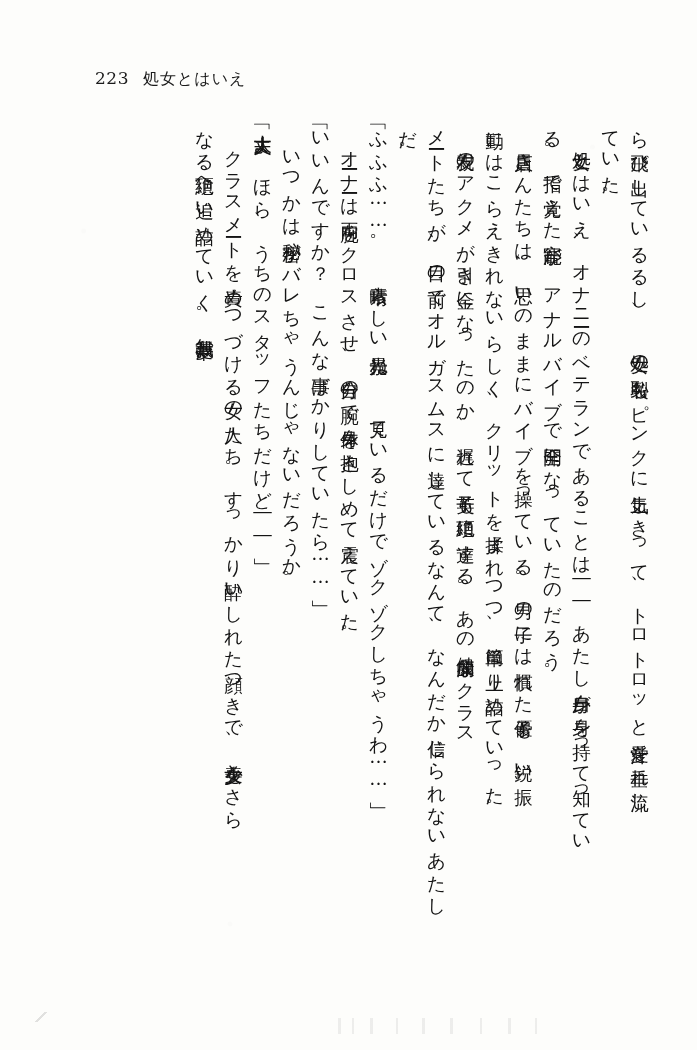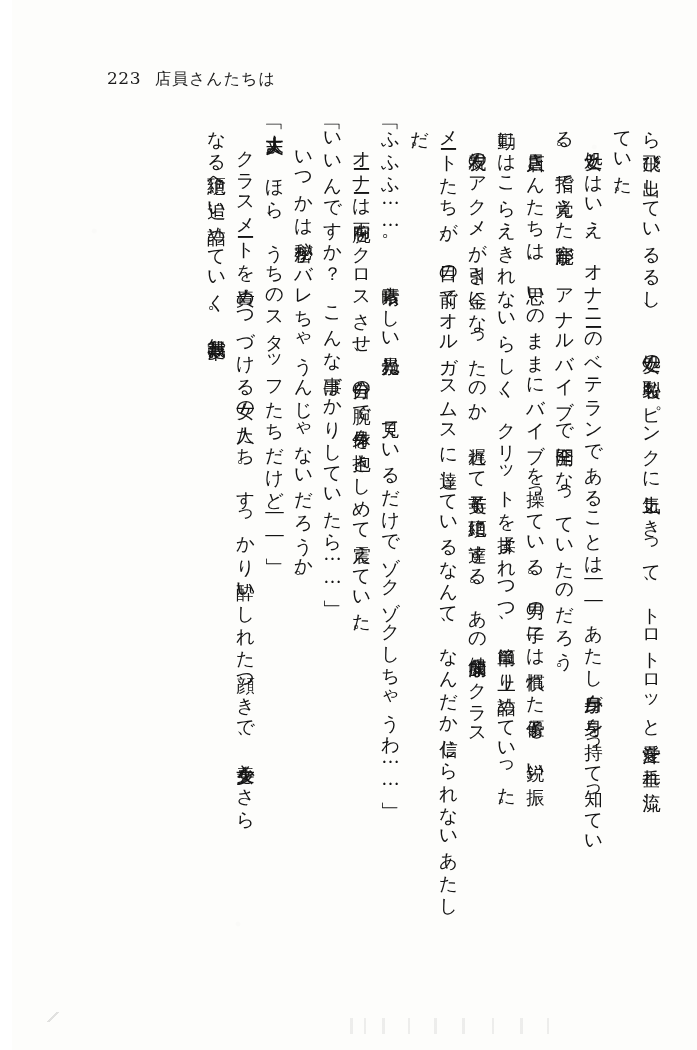--- a/index.html
+++ b/index.html
@@ -13,21 +13,20 @@
     font-family: "DejaVu Serif", "Liberation Serif", serif;
     overflow: hidden;
     position: relative;
   }
 
   
   .page {
     position: absolute;
     inset: 0;
     background: #fdfdfb;
-    margin-left: 12px;
   }
 
   .page-noise {
     position: absolute;
     inset: 0;
     pointer-events: none;
     background:
       radial-gradient(circle at 12% 22%, rgba(0,0,0,0.012) 0 2px, transparent 3px),
       radial-gradient(circle at 63% 71%, rgba(0,0,0,0.012) 0 2px, transparent 3px),
       radial-gradient(circle at 85% 14%, rgba(0,0,0,0.010) 0 2px, transparent 3px),
@@ -113,21 +112,21 @@
   }
 </style>
 </head>
 <body>
 
 <div class="page">
   <div class="page-noise"></div>
 
   <div class="header">
     <span class="page-number">223</span>
-    <span class="running-title">店員さんたちは</span>
+    <span class="running-title">処女とはいえ</span>
   </div>
 
   <div class="body-area">
       <div class="col">ら飛び出しているるし、　処女の恥裂もピンクに上気しきって、トロトロッと愛汁を垂れ流し</div>
       <div class="col">ていた。</div>
       <div class="col ">　処女とはいえ、オナニーのベテランであることは――あたし自身が身を持って知ってい</div>
       <div class="col">る。指で覚えた官能が、アナルバイブで全開になっていたのだろう。</div>
       <div class="col ">　店員さんたちは、思いのままにバイブを操っている。男の子には慣れた優子も、鋭い振</div>
       <div class="col">動にはこらえきれないらしく、クリットを揉まれつつ、簡単に上り詰めていった。</div>
       <div class="col ">　親友のアクメが引き金になったのか、遅れて英子も絶頂に達する。あの健康的なクラス</div>

